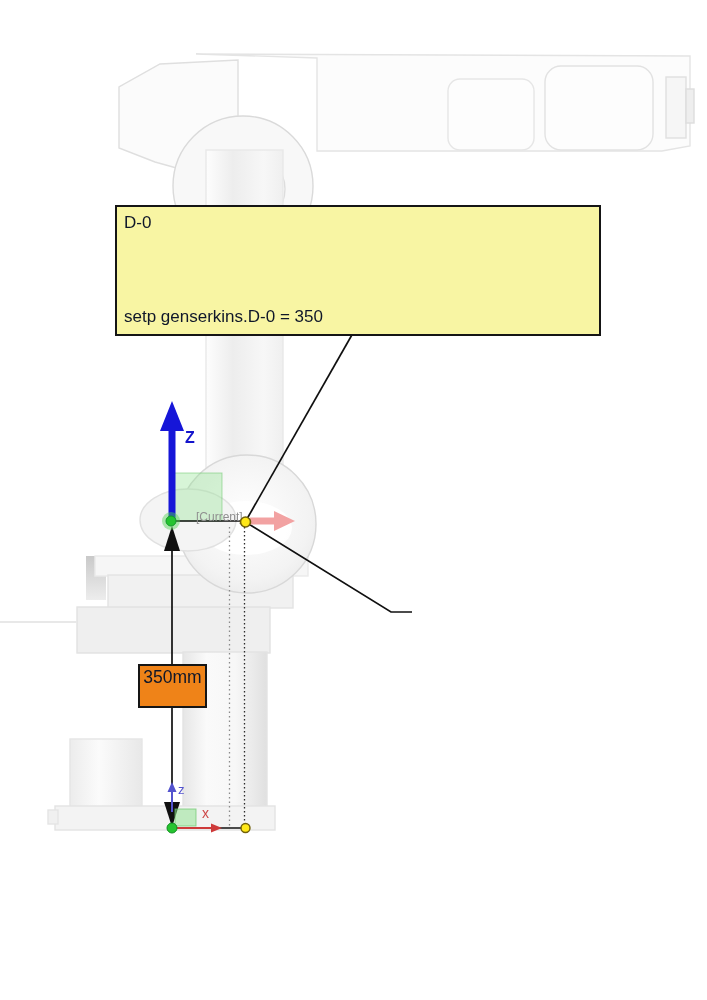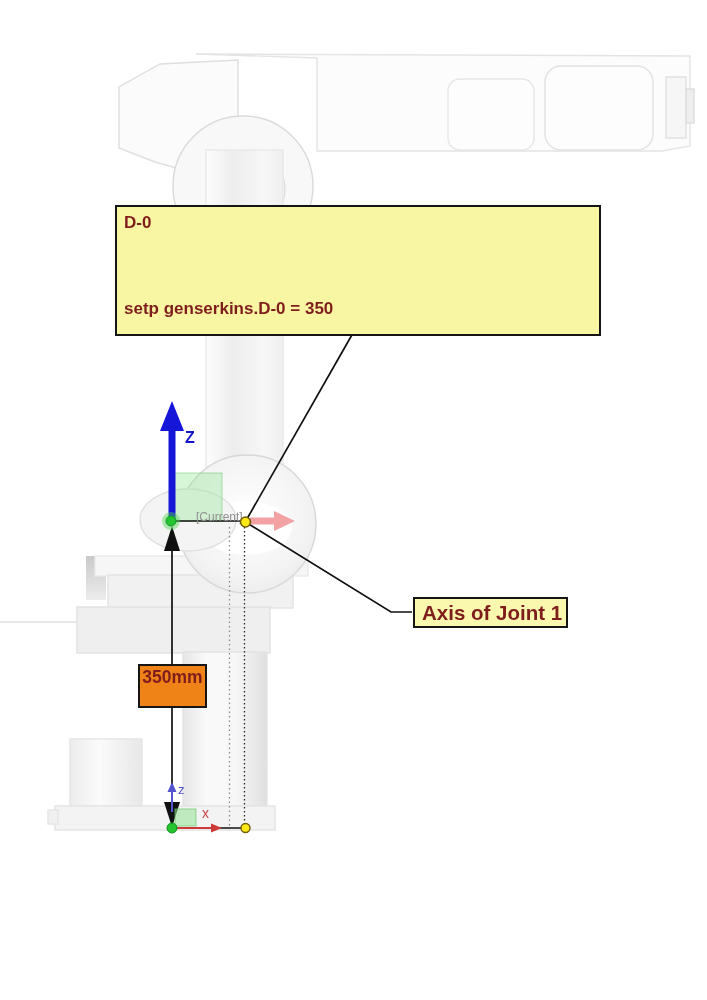--- a/index.html
+++ b/index.html
@@ -3,26 +3,26 @@
 <meta charset="utf-8">
 <style>
   html,body{margin:0;padding:0;background:#ffffff;}
   .stage{
     position:relative;width:707px;height:1000px;background:#ffffff;overflow:hidden;
     font-family:"Liberation Sans", sans-serif;color:#111;
   }
   .stage svg{position:absolute;left:0;top:0;}
   .note{
     position:absolute;box-sizing:border-box;border:2px solid #151515;
-    background:#F8F5A3;color:#7f1d1d;font-weight:bold;
+    background:#F8F5A3;color:#0f172a;
   }
   .callout{left:115px;top:205px;width:486px;height:131px;padding:4px 7px;font-size:17px;}
   .callout .title{line-height:24px;}
   .callout .body{margin-top:16px;line-height:23px;white-space:pre;}
-  .callout .cmd{line-height:23px;white-space:pre;}
+  .callout .cmd{margin-top:8px;line-height:23px;white-space:pre;}
   .axis-label{
     left:413px;top:597px;width:155px;height:31px;background:#FAF7AE;
     font-size:20.5px;line-height:27px;padding-left:7px;white-space:nowrap;
   }
   .dim-label{
     left:138px;top:664px;width:69px;height:44px;background:#EF8318;
     font-size:17.5px;line-height:23px;text-align:center;white-space:nowrap;
   }
   .svgtext{font-family:"Liberation Sans", sans-serif;}
 </style>
@@ -127,17 +127,16 @@
     </g>
   </svg>
 
   <div class="note callout">
     <div class="title">D-0</div>
     <div class="body">
     </div>
     <div class="cmd">setp genserkins.D-0 = 350</div>
   </div>
 
-  <div class="note axis-label">Axis of Joint 1</div>
 
   <div class="note dim-label">350mm</div>
 
 </div>
 
 </body></html>

